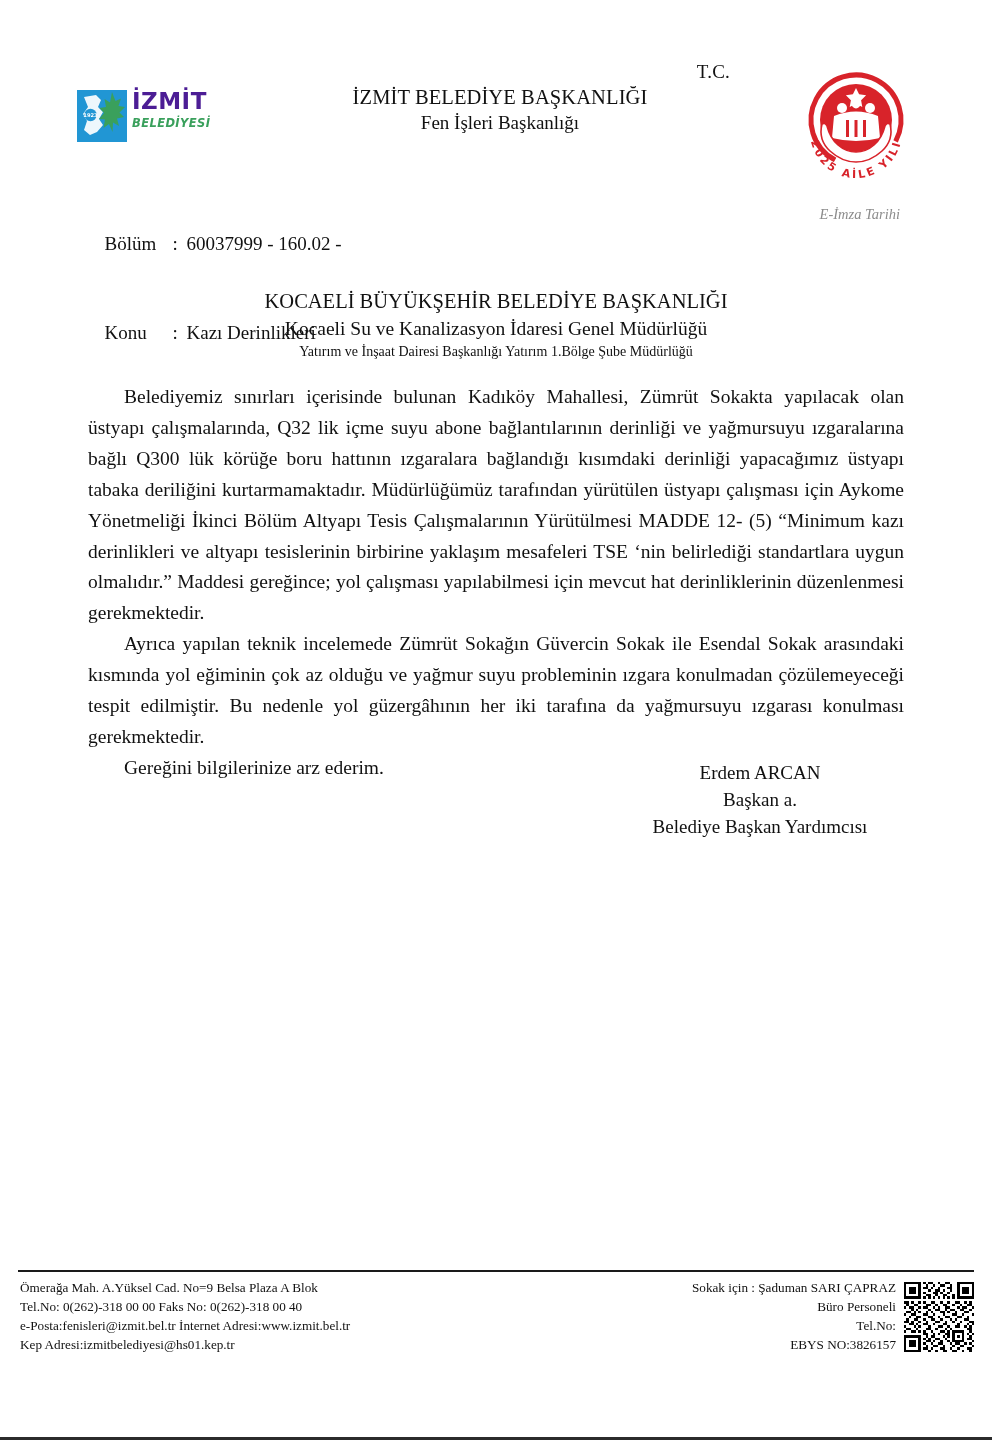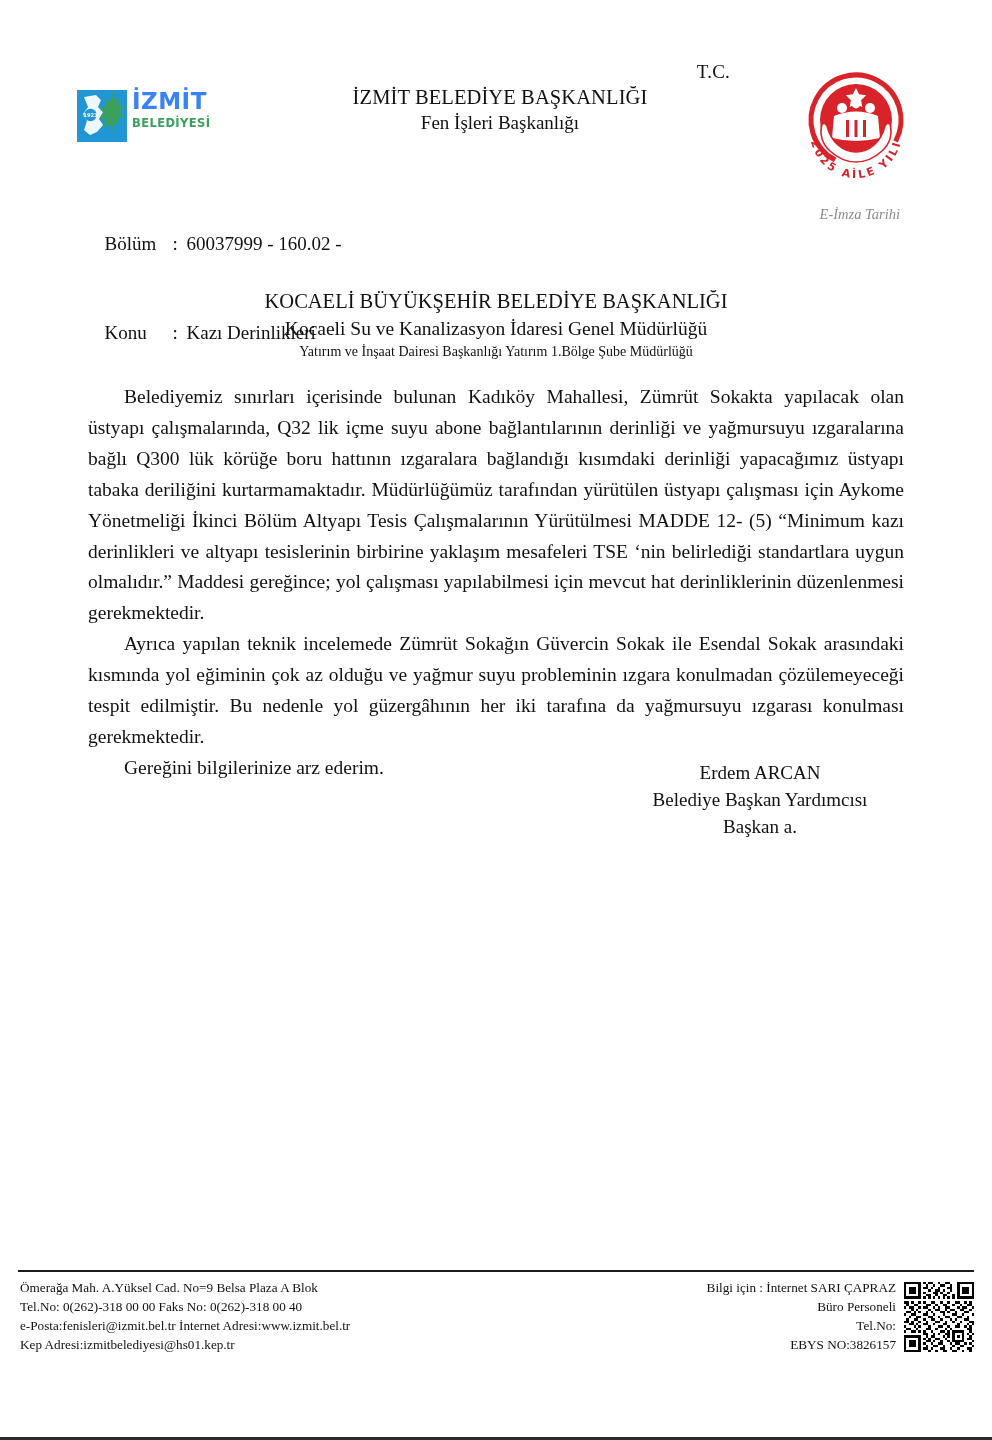--- a/index.html
+++ b/index.html
@@ -63,31 +63,32 @@
     left: 56px;
     top: 2px;
     width: 74px;
   }
   .izmit-name {
     font-family: "DejaVu Sans", "Liberation Sans", sans-serif;
     font-weight: 700;
     font-size: 23px;
     letter-spacing: 0.5px;
     line-height: 1;
-    color: #3b82f6;
+    color: #4c1d95;
     margin: 0;
   }
   .izmit-sub {
     font-family: "DejaVu Sans", "Liberation Sans", sans-serif;
     font-weight: 700;
     font-size: 11.5px;
     letter-spacing: 0.4px;
     line-height: 1;
     color: #3aa05c;
     margin: 5px 8px 0 0;
+    font-style: italic;
   }
 
   
   .institution {
     position: absolute;
     left: 270px;
     width: 460px;
     top: 8px;
     text-align: center;
     line-height: 1.28;
@@ -304,36 +305,36 @@
   </div>
 
   <div class="body-text">
     <p>Belediyemiz sınırları içerisinde bulunan Kadıköy Mahallesi, Zümrüt Sokakta yapılacak olan üstyapı çalışmalarında, Q32 lik içme suyu abone bağlantılarının derinliği ve yağmursuyu ızgaralarına bağlı Q300 lük körüğe boru hattının ızgaralara bağlandığı kısımdaki derinliği yapacağımız üstyapı tabaka deriliğini kurtarmamaktadır. Müdürlüğümüz tarafından yürütülen üstyapı çalışması için Aykome Yönetmeliği İkinci Bölüm Altyapı Tesis Çalışmalarının Yürütülmesi MADDE 12- (5) “Minimum kazı derinlikleri ve altyapı tesislerinin birbirine yaklaşım mesafeleri TSE ‘nin belirlediği standartlara uygun olmalıdır.” Maddesi gereğince; yol çalışması yapılabilmesi için mevcut hat derinliklerinin düzenlenmesi gerekmektedir.</p>
     <p>Ayrıca yapılan teknik incelemede Zümrüt Sokağın Güvercin Sokak ile Esendal Sokak arasındaki kısmında yol eğiminin çok az olduğu ve yağmur suyu probleminin ızgara konulmadan çözülemeyeceği tespit edilmiştir. Bu nedenle yol güzergâhının her iki tarafına da yağmursuyu ızgarası konulması gerekmektedir.</p>
     <p>Gereğini bilgilerinize arz ederim.</p>
   </div>
 
   <div class="signature">
     <div>Erdem ARCAN</div>
+    <div>Başkan a.</div>
     <div>Belediye Başkan Yardımcısı</div>
-    <div>Başkan a.</div>
   </div>
 
   <div class="footer-rule"></div>
 
   <div class="footer">
     <div class="footer-left">
       <div>Ömerağa Mah. A.Yüksel Cad. No=9 Belsa Plaza A Blok</div>
       <div>Tel.No: 0(262)-318 00 00 Faks No: 0(262)-318 00 40</div>
       <div>e-Posta:fenisleri@izmit.bel.tr İnternet Adresi:www.izmit.bel.tr</div>
       <div>Kep Adresi:izmitbelediyesi@hs01.kep.tr</div>
     </div>
 
     <div class="footer-right">
-      <div>Bilgi için : İnternet SARI ÇAPRAZ</div>
+      <div>Sokak için : Şaduman SARI ÇAPRAZ</div>
       <div>Büro Personeli</div>
       <div>Tel.No:</div>
       <div>EBYS NO:3826157</div>
     </div>
 
     <svg class="footer-qr" viewBox="0 0 29 29" shape-rendering="crispEdges" xmlns="http://www.w3.org/2000/svg">
       <rect width="29" height="29" fill="#ffffff"></rect>
       <g fill="#000000">
 
         <rect x="0" y="0" width="7" height="1"></rect>

